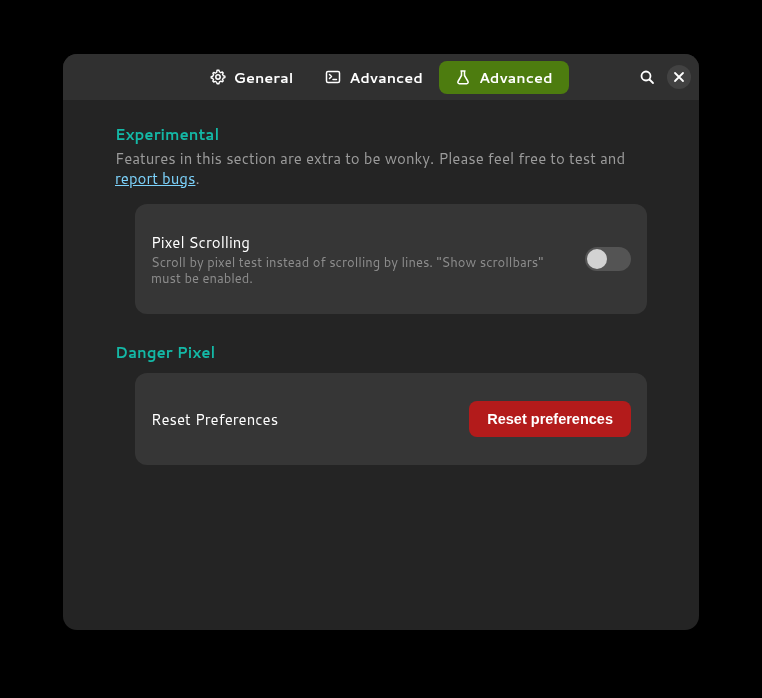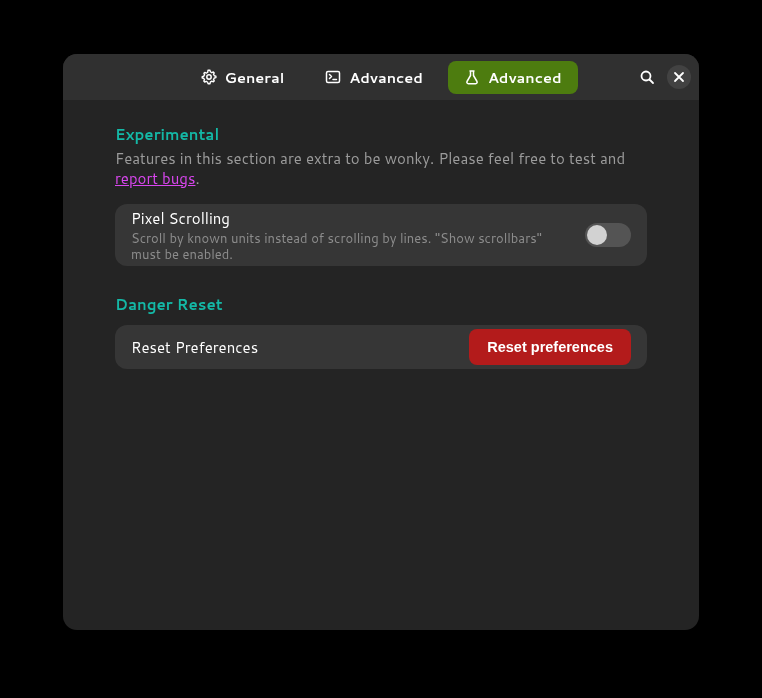--- a/index.html
+++ b/index.html
@@ -25,21 +25,21 @@
     .header {
       background: #303030;
       height: 46px;
       display: flex;
       align-items: center;
       justify-content: center;
       position: relative;
     }
     .tabbar {
       display: flex;
-      gap: 9px;
+      gap: 0;
     }
     .tab {
       display: inline-flex;
       align-items: center;
       gap: 8px;
       padding: 6px 16px;
       border-radius: 8px;
       color: #fff;
       font-size: 14.5px;
       font-weight: 700;
@@ -78,32 +78,33 @@
       color: #14b8a6;
       margin-bottom: 4px;
     }
     .section-desc {
       font-size: 15px;
       line-height: 1.35;
       color: #9b9b9b;
       margin-bottom: 14px;
     }
     .section-desc a {
-      color: #d946ef;
+      color: #7dd3fc;
       text-decoration: underline;
     }
     .card {
       background: #363636;
       border-radius: 12px;
-      padding: 4px 16px;
+      padding: 28px 16px;
       display: flex;
       align-items: center;
       justify-content: space-between;
       gap: 16px;
       margin-bottom: 28px;
+      margin-left: 20px;
     }
     .card-text {
       flex: 1;
     }
     .card-title {
       font-size: 15px;
       color: #fff;
     }
     .card-sub {
       font-size: 13px;
@@ -193,30 +194,30 @@
   <div class="content">
 
     <div>
       <div class="section-title">Experimental</div>
       <div class="section-desc">
         <span>Features in this section are extra to be wonky. Please feel free to test and </span><a href="#">report bugs</a><span>.</span>
       </div>
       <div class="card">
         <div class="card-text">
           <div class="card-title">Pixel Scrolling</div>
-          <div class="card-sub">Scroll by known units instead of scrolling by lines. "Show scrollbars" must be enabled.</div>
+          <div class="card-sub">Scroll by pixel test instead of scrolling by lines. "Show scrollbars" must be enabled.</div>
         </div>
         <div class="toggle">
           <div class="knob"></div>
         </div>
       </div>
     </div>
 
     <div>
-      <div class="section-title" style="margin-bottom:10px;">Danger Reset</div>
+      <div class="section-title" style="margin-bottom:10px;">Danger Pixel</div>
       <div class="card">
         <div class="card-text">
           <div class="card-title">Reset Preferences</div>
         </div>
         <button class="danger-btn">Reset preferences</button>
       </div>
     </div>
 
   </div>
 </div>

